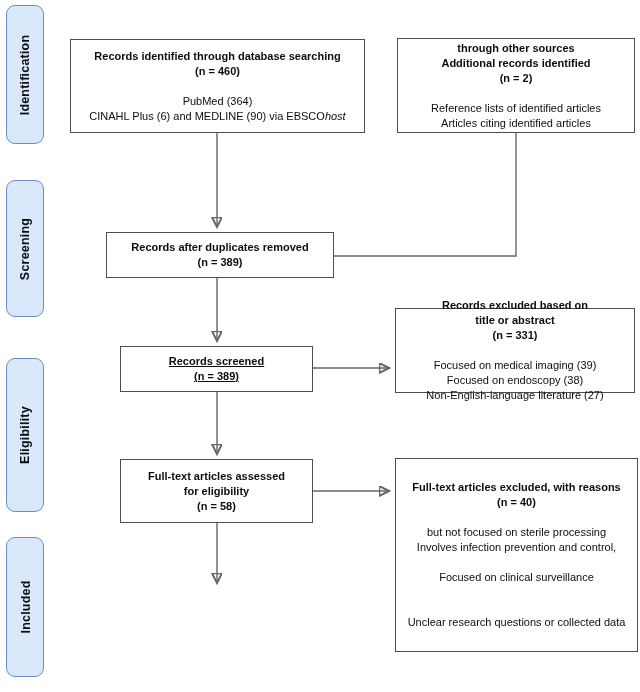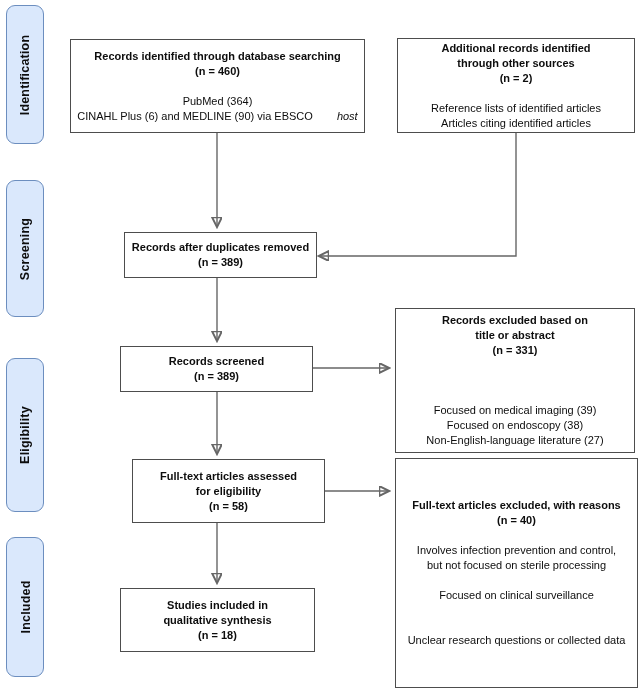--- a/index.html
+++ b/index.html
@@ -36,30 +36,30 @@
     position:absolute;background:#fff;border:1.5px solid var(--box-border);
     box-sizing:border-box;display:flex;flex-direction:column;
     align-items:center;justify-content:center;text-align:center;
     font-size:11px;line-height:15px;padding:4px 6px;
   }
   .fbox .title{font-weight:bold;}
   .fbox .body{margin-top:15px;}
   .line{min-height:15px;}
   #box-identified-db{left:70px;top:39px;width:295px;height:94px;}
   #box-identified-other{left:397px;top:38px;width:238px;height:95px;}
-  #box-duplicates-removed{left:124px;top:232px;width:193px;height:46px;}
-  #box-screened{left:120px;top:346px;width:193px;height:46px;}
-  #box-excluded-screening{left:395px;top:308px;width:240px;height:145px;justify-content:space-between;}
-  #box-fulltext-assessed{left:120px;top:459px;width:193px;height:64px;margin-left:12px;}
-  #box-fulltext-excluded{left:395px;top:458px;width:243px;height:230px;}
+  #box-duplicates-removed{left:106px;top:232px;width:228px;height:46px;}
+  #box-screened{left:120px;top:346px;width:193px;height:46px;text-decoration:underline;}
+  #box-excluded-screening{left:395px;top:308px;width:240px;height:85px;}
+  #box-fulltext-assessed{left:120px;top:459px;width:193px;height:64px;}
+  #box-fulltext-excluded{left:395px;top:458px;width:243px;height:194px;}
   #box-included{left:120px;top:588px;width:195px;height:64px;}
   
   #arrows{position:absolute;left:0;top:0;width:640px;height:692px;pointer-events:none;}
   #arrows path{stroke:var(--arrow-color);stroke-width:1.4;fill:none;}
-  i{font-style:italic;padding-left:24px;}
+  i{font-style:italic;}
 </style>
 </head>
 <body>
 
 <div id="canvas">
 
   <div class="stage" id="stage-identification">
     <span>Identification</span>
   </div>
   <div class="stage" id="stage-screening">
@@ -93,22 +93,22 @@
       <div class="line">(n = 460)</div>
     </div>
     <div class="body">
       <div class="line">PubMed (364)</div>
       <div class="line"><span>CINAHL Plus (6) and MEDLINE (90) via EBSCO</span><i>host</i></div>
     </div>
   </div>
 
   <div class="fbox" id="box-identified-other">
     <div class="title">
+      <div class="line">through other sources</div>
       <div class="line">Additional records identified</div>
-      <div class="line">through other sources</div>
       <div class="line">(n = 2)</div>
     </div>
     <div class="body">
       <div class="line">Reference lists of identified articles</div>
       <div class="line">Articles citing identified articles</div>
     </div>
   </div>
 
   <div class="fbox" id="box-duplicates-removed">
     <div class="title">
@@ -144,31 +144,24 @@
       <div class="line">(n = 58)</div>
     </div>
   </div>
 
   <div class="fbox" id="box-fulltext-excluded">
     <div class="title">
       <div class="line">Full-text articles excluded, with reasons</div>
       <div class="line">(n = 40)</div>
     </div>
     <div class="body">
+      <div class="line">but not focused on sterile processing</div>
       <div class="line">Involves infection prevention and control,</div>
-      <div class="line">but not focused on sterile processing</div>
       <div class="line"></div>
       <div class="line">Focused on clinical surveillance</div>
       <div class="line"></div>
       <div class="line"></div>
       <div class="line">Unclear research questions or collected data</div>
     </div>
   </div>
 
-  <div class="fbox" id="box-included">
-    <div class="title">
-      <div class="line">Studies included in</div>
-      <div class="line">qualitative synthesis</div>
-      <div class="line">(n = 18)</div>
-    </div>
-  </div>
 
 </div>
 
 </body></html>

